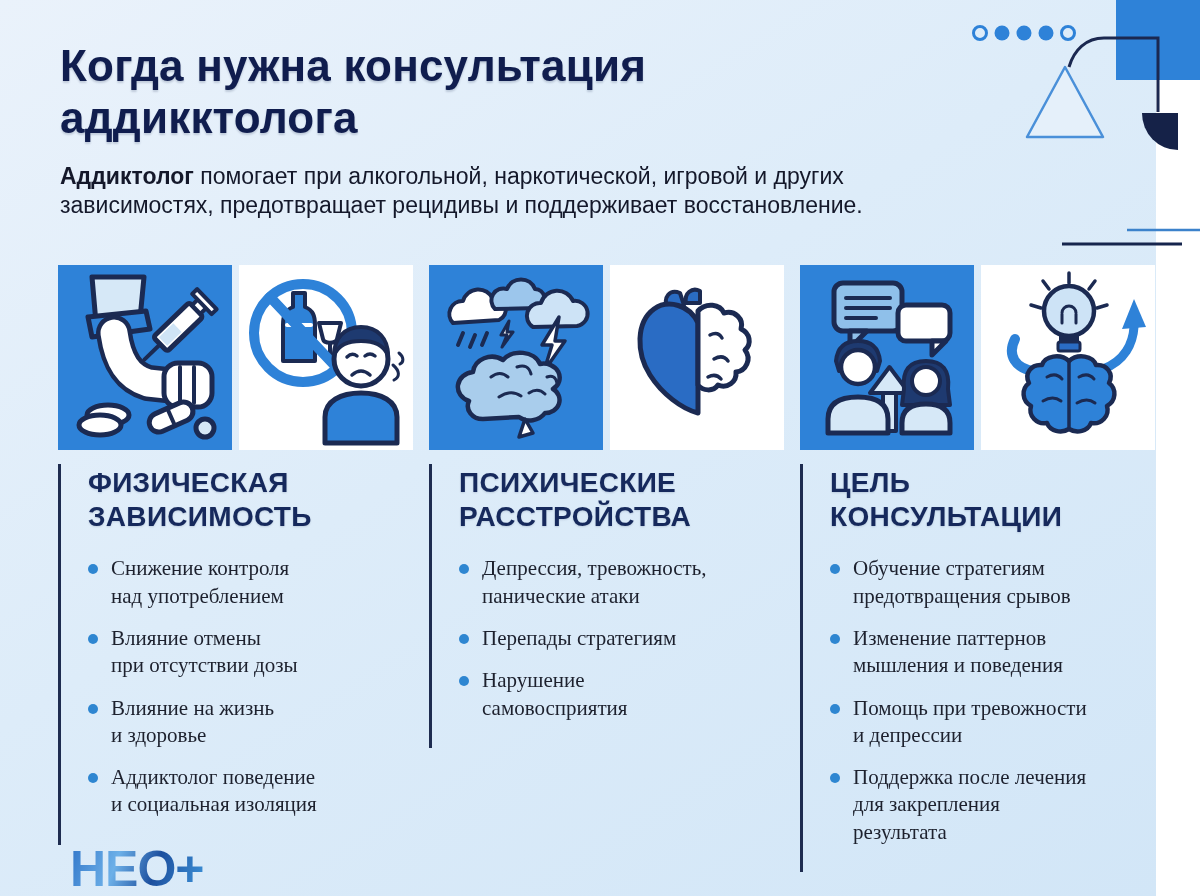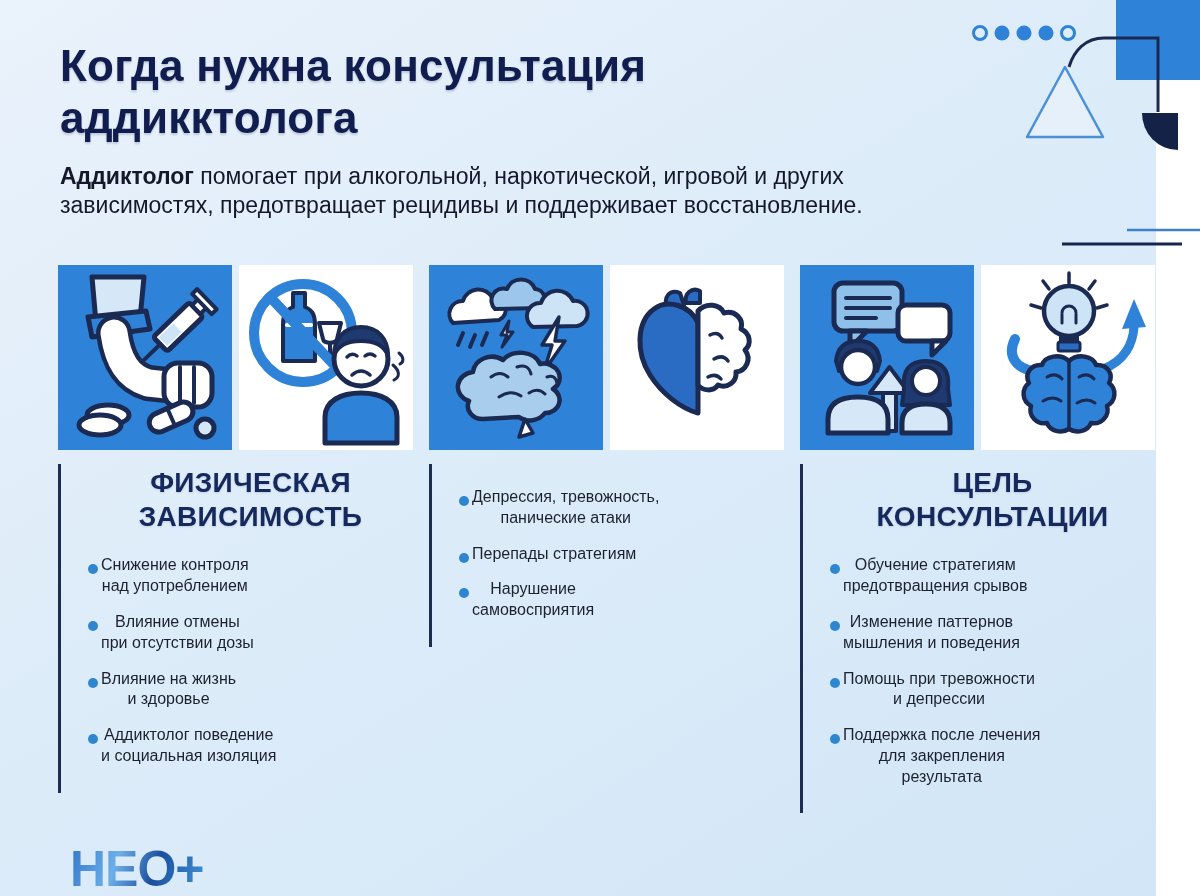--- a/index.html
+++ b/index.html
@@ -14,32 +14,32 @@
   .intro{position:absolute;left:60px;top:162px;margin:0;width:1000px;
     font-size:23px;line-height:1.28;color:#14182a;}
   .intro .rest{white-space:pre-line;font-weight:400;}
   .intro .lead{font-weight:800;}
 
   
   .decor{position:absolute;inset:0;width:1200px;height:896px;}
 
   
   .columns{position:absolute;left:58px;top:265px;display:flex;gap:16px;}
-  .column{width:355px;text-align:center;}
+  .column{width:355px;}
   .tiles{display:flex;gap:7px;height:185px;}
   .tile{width:174px;height:185px;overflow:hidden;}
   .tile.blue{background:#2e82d8;}
   .tile.white{background:#ffffff;}
   .tile svg{display:block;width:100%;height:100%;}
 
   .textblock{margin-top:14px;border-left:3px solid #1e2c50;padding:2px 0 26px 27px;}
   .col-heading{margin:0;font-size:28px;line-height:1.22;font-weight:800;letter-spacing:.3px;
     color:#16295c;white-space:pre-line;text-shadow:0 1px 2px rgba(20,40,80,.15);}
   .bullets{list-style:none;margin:21px 0 0 0;padding:0;display:flex;flex-direction:column;gap:15px;}
-  .bullet{display:flex;gap:3px;font-size:16px;line-height:1.3;color:#1d212e;}
+  .bullet{display:flex;gap:13px;font-size:21px;line-height:1.3;color:#1d212e;font-family:Liberation Serif, serif;}
   .bullet .dot{flex:none;width:10px;height:10px;border-radius:50%;background:#2e86d1;margin-top:9px;}
   .bullet .text{white-space:pre-line;}
 
   
   .logo{position:absolute;left:58px;top:828px;margin:12px;
     font-size:50px;font-weight:900;letter-spacing:-1px;color:#2a6fc4;
     background:linear-gradient(110deg,#2f74c8 0%,#6db0e8 35%,#1c4f9e 62%,#3f97dd 100%);
     -webkit-background-clip:text;background-clip:text;
     -webkit-text-fill-color:transparent;}
 </style>
@@ -169,20 +169,22 @@
               <path d="M58 44 c-6 -12 2 -20 12 -16 l4 12 z" fill="#2a6cc4" stroke-width="4"></path>
               <path d="M76 38 c-2 -10 6 -16 14 -12 v12 z" fill="#2a6cc4" stroke-width="4"></path>
               <path d="M88 58 C80 40 58 34 44 44 C26 57 26 88 40 110 C52 129 72 144 88 148 Z" fill="#2a6cc4" stroke-width="5"></path>
               <path d="M88 46 c8 -9 22 -7 26 2 c11 -3 20 6 17 16 c9 4 11 15 4 21 c7 9 1 21 -9 22 c1 10 -9 17 -18 13 c-5 7 -15 6 -20 0 L88 118 Z" fill="#ffffff" stroke-width="5"></path>
               <path d="M100 70 q8 -4 12 3 M104 94 q9 -5 14 2 M98 112 q8 -4 13 2" fill="none" stroke-width="3.5"></path>
             </g>
           </svg>
         </div>
       </div>
       <div class="textblock">
+        <h2 class="col-heading">ПСИХИЧЕСКИЕ
+РАССТРОЙСТВА</h2>
         <ul class="bullets">
           <li class="bullet">
               <span class="dot"></span>
               <span class="text">Депрессия, тревожность,
 панические атаки</span>
             </li>
           <li class="bullet">
               <span class="dot"></span>
               <span class="text">Перепады стратегиям</span>
             </li>

